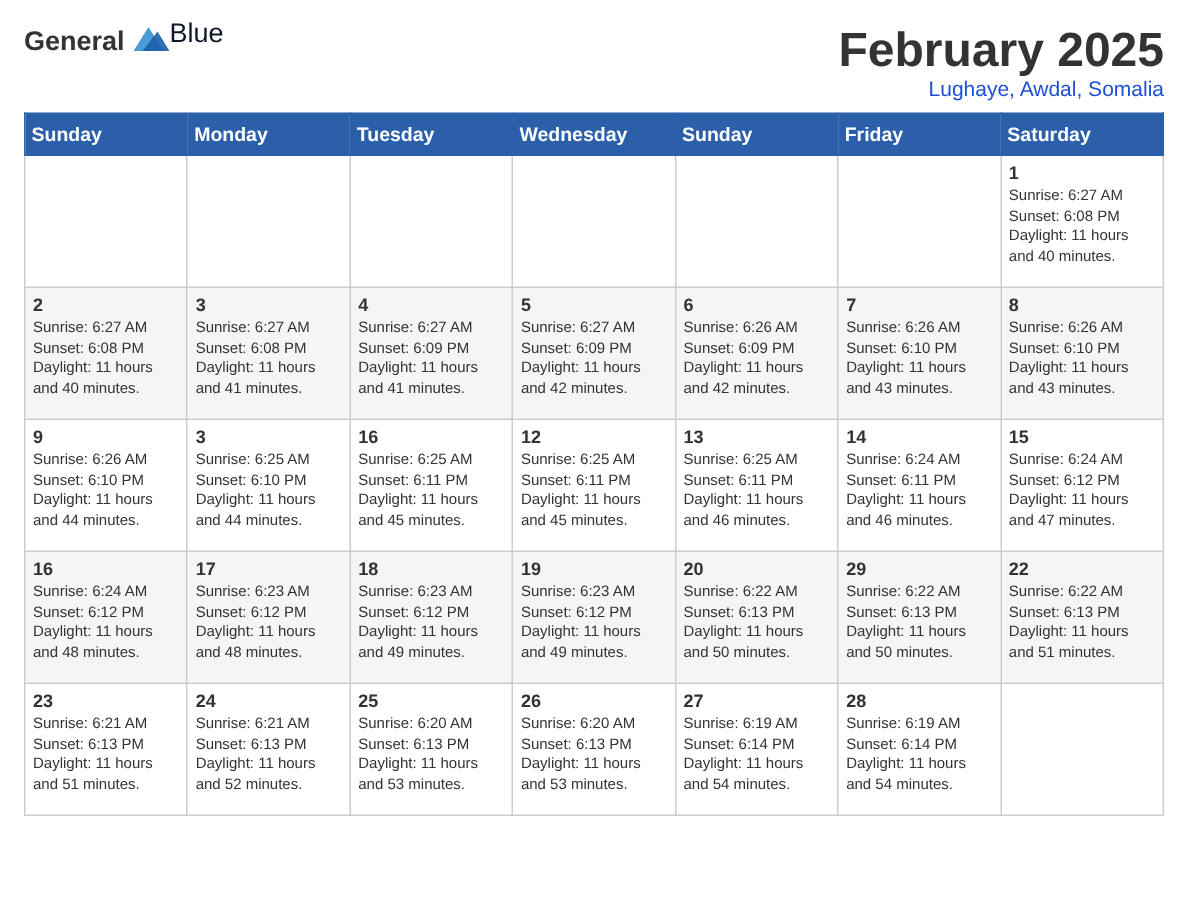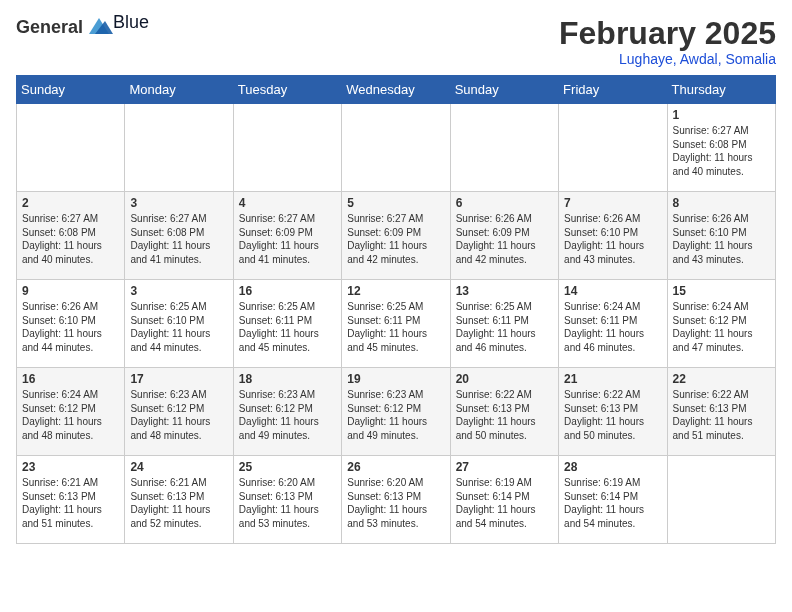--- a/index.html
+++ b/index.html
@@ -50,21 +50,21 @@
     }
     .calendar {
       width: 100%;
       border-collapse: collapse;
       border: 1px solid #ccc;
     }
     .calendar th {
       background-color: #2b5faa;
       color: #fff;
       font-size: 13px;
-      font-weight: normal;
+      font-weight: bold;
       padding: 6px 4px;
       text-align: left;
       border: 1px solid #2b5faa;
     }
     .calendar td {
       vertical-align: top;
       border: 1px solid #ccc;
       padding: 4px 5px;
       width: calc(100% / 7);
       height: 88px;
@@ -114,21 +114,21 @@
 
 <table class="calendar">
   <thead>
     <tr>
     <th>Sunday</th>
         <th>Monday</th>
         <th>Tuesday</th>
         <th>Wednesday</th>
         <th>Sunday</th>
         <th>Friday</th>
-        <th>Thursday</th>
+        <th>Saturday</th>
       </tr>
   </thead>
   <tbody id="calendar-body">
   <tr>
         <td class="empty-cell"></td>
         <td class="empty-cell"></td>
         <td class="empty-cell"></td>
         <td class="empty-cell"></td>
         <td class="empty-cell"></td>
         <td class="empty-cell"></td>
@@ -272,21 +272,21 @@
 and 49 minutes.</div>
         </td>
         <td>
           <span class="day-num">20</span>
           <div class="day-info" style="white-space: pre-line;">Sunrise: 6:22 AM
 Sunset: 6:13 PM
 Daylight: 11 hours
 and 50 minutes.</div>
         </td>
         <td>
-          <span class="day-num">21</span>
+          <span class="day-num">29</span>
           <div class="day-info" style="white-space: pre-line;">Sunrise: 6:22 AM
 Sunset: 6:13 PM
 Daylight: 11 hours
 and 50 minutes.</div>
         </td>
         <td>
           <span class="day-num">22</span>
           <div class="day-info" style="white-space: pre-line;">Sunrise: 6:22 AM
 Sunset: 6:13 PM
 Daylight: 11 hours

